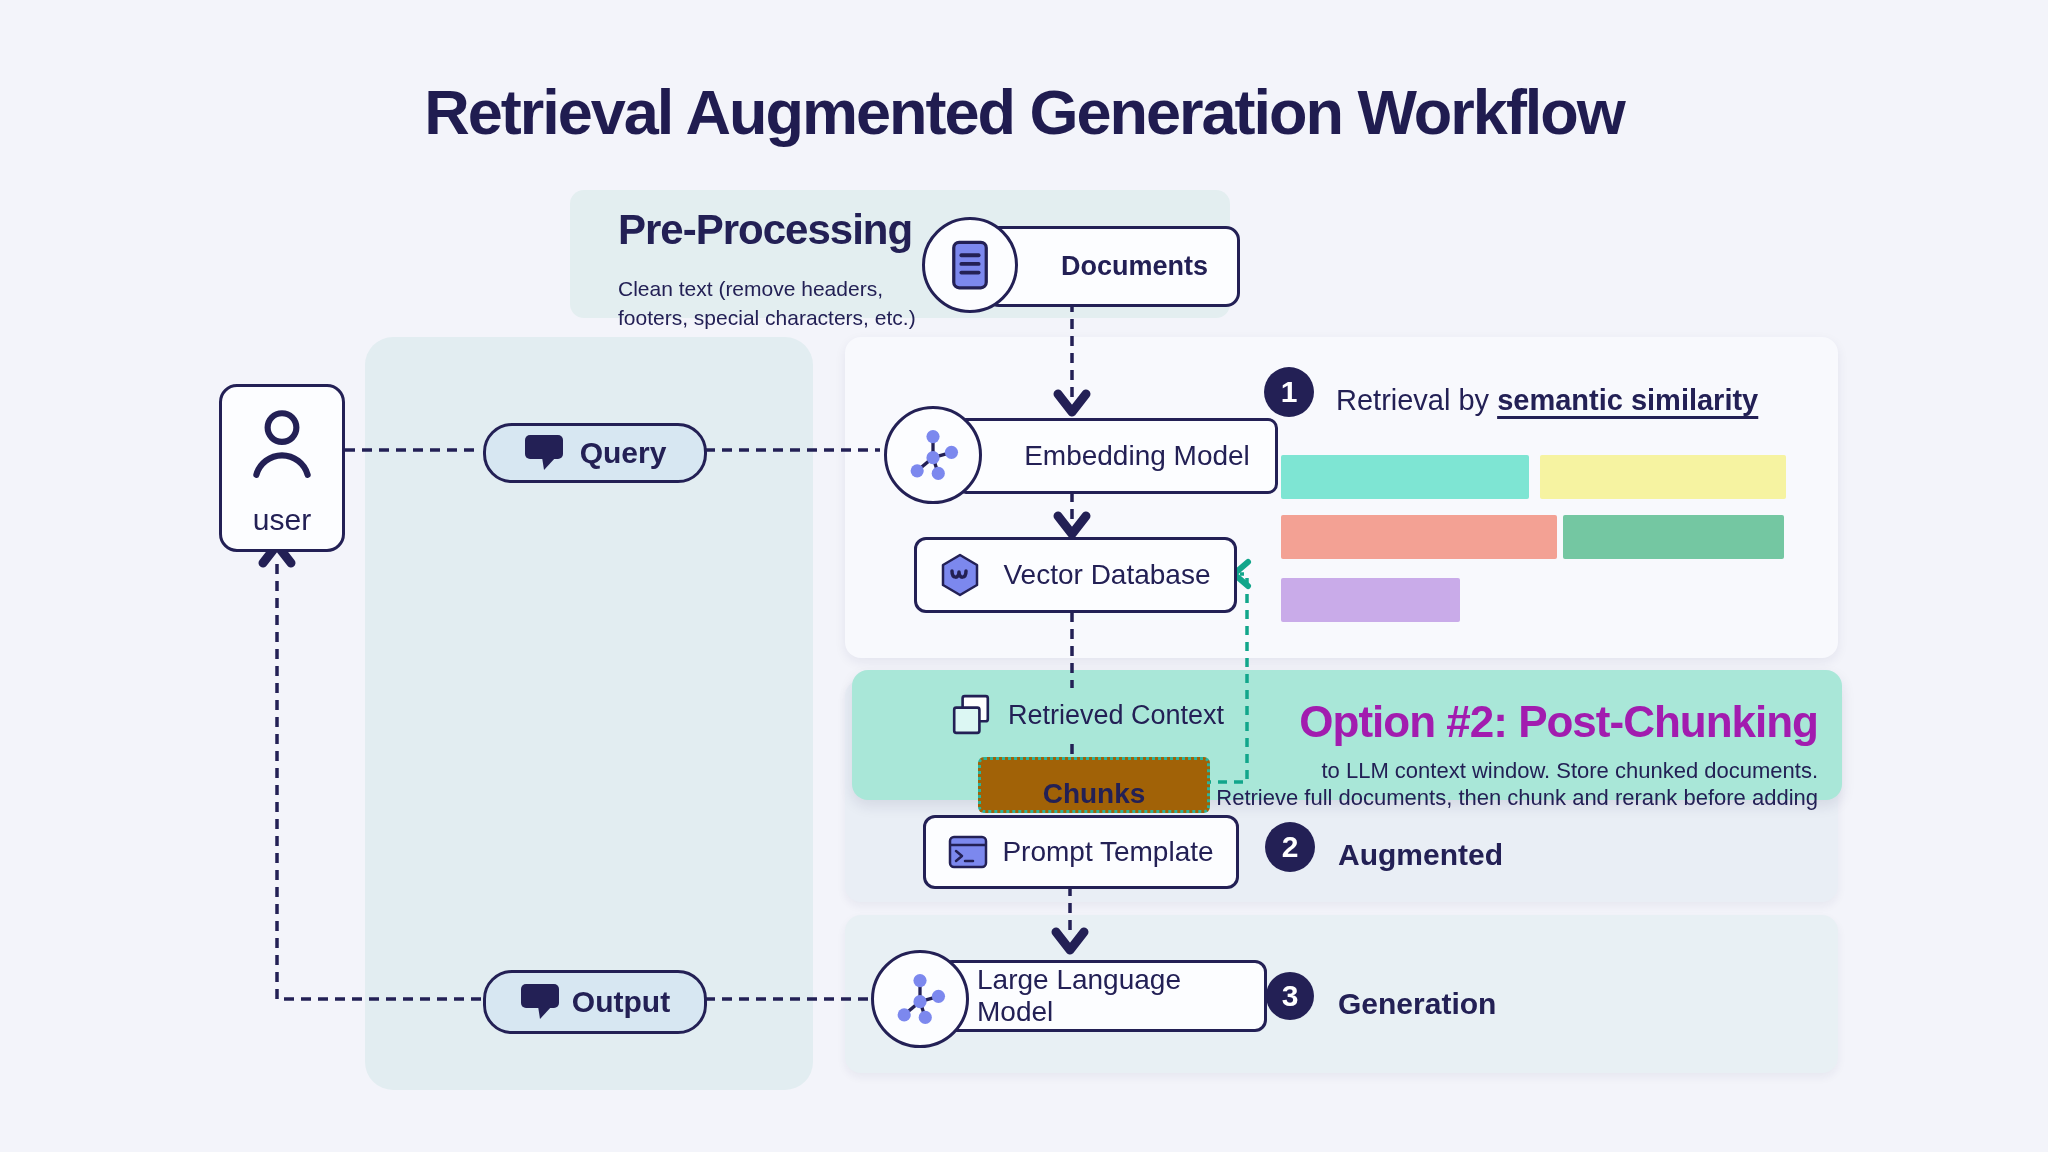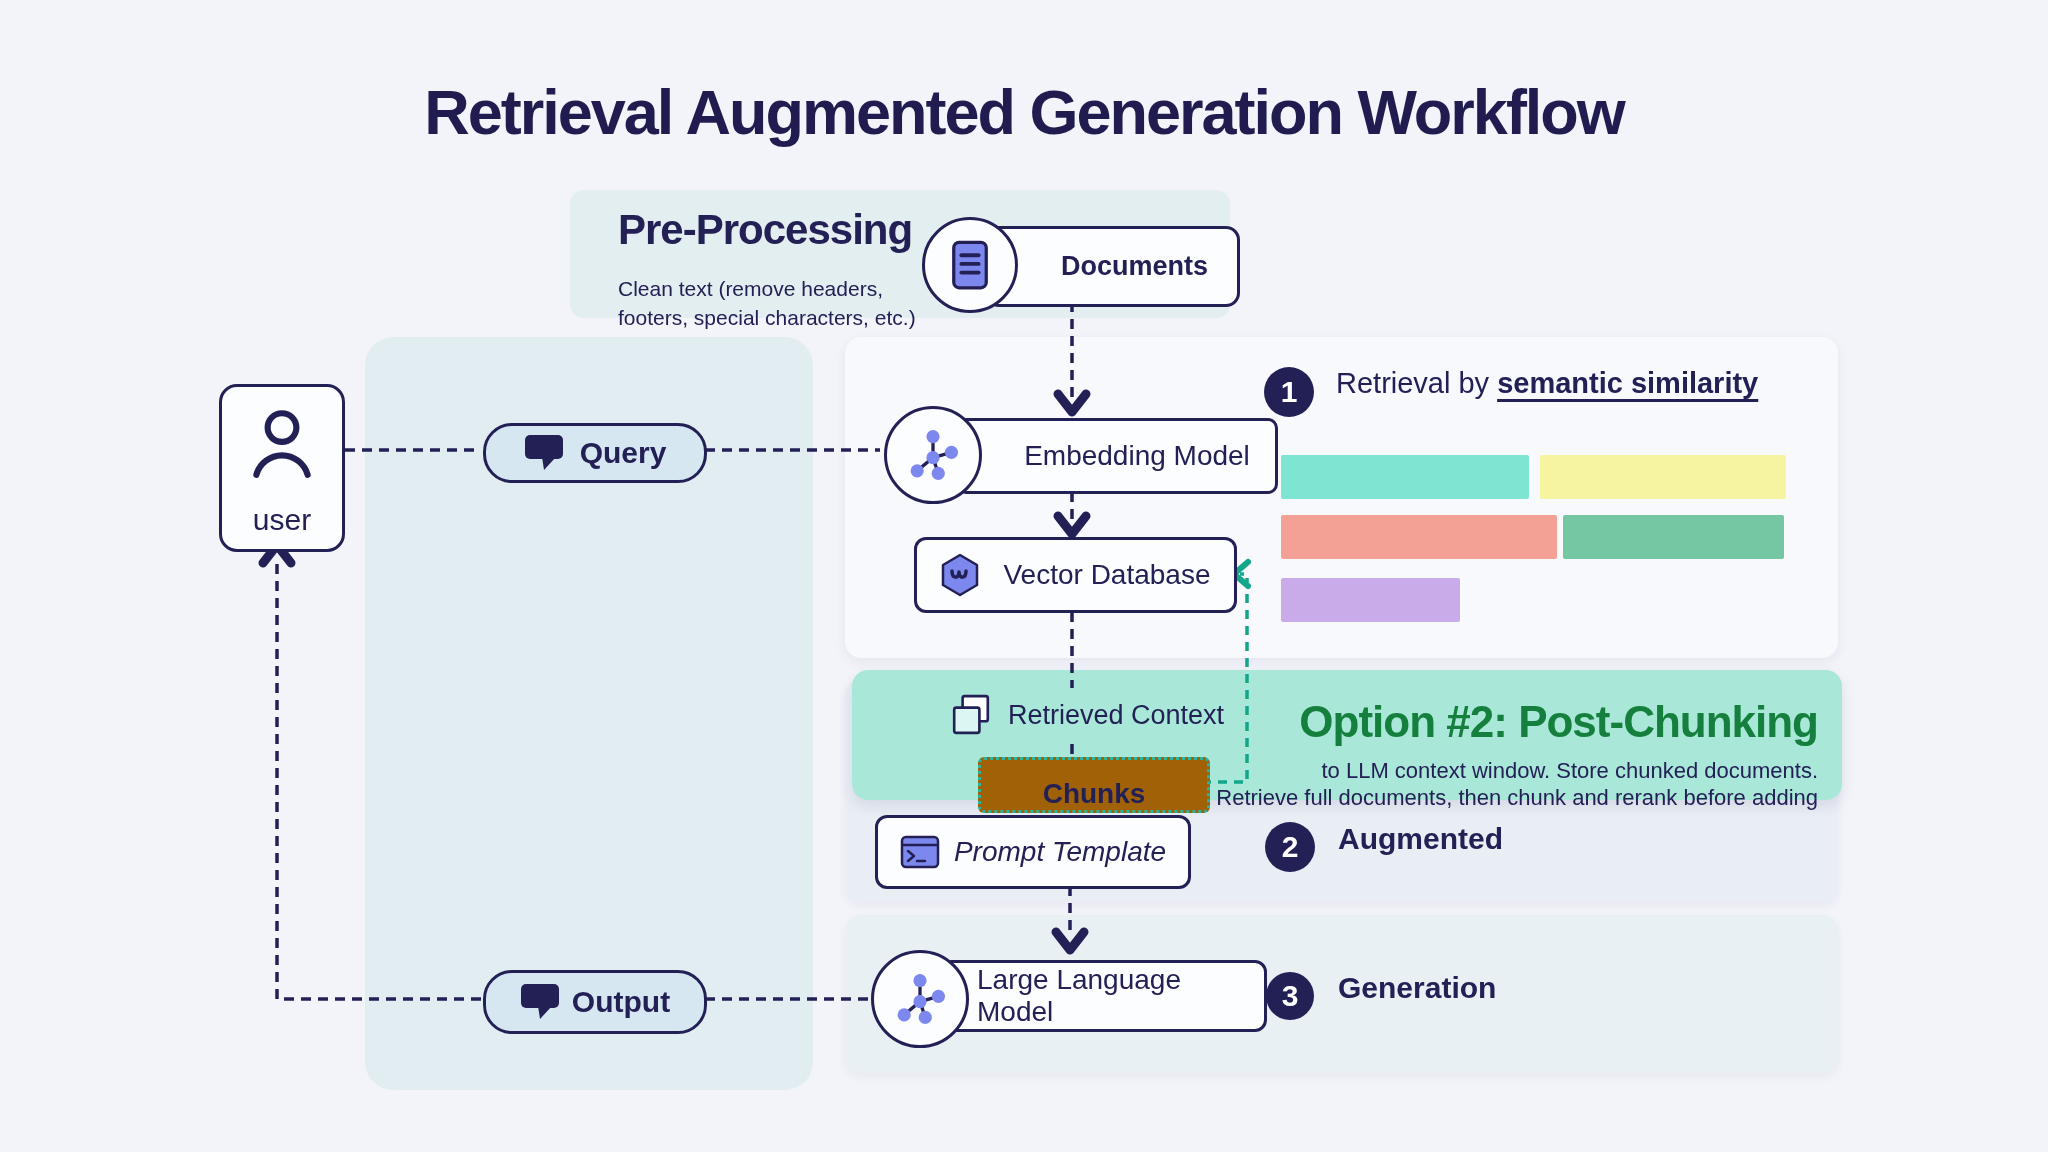--- a/index.html
+++ b/index.html
@@ -17,28 +17,28 @@
   .pre-title{position:absolute;left:618px;top:206px;font-size:42px;font-weight:700;letter-spacing:-1px;}
   .pre-desc{position:absolute;left:618px;top:274px;font-size:21px;line-height:29px;font-weight:400;}
   .node-rect{position:absolute;background:#fcfdff;border:3px solid #232055;border-radius:12px;
       display:flex;align-items:center;justify-content:center;font-size:28px;color:#232055;z-index:10;gap:14px;}
   .node-circle{position:absolute;background:#fcfdff;border:3.5px solid #232055;border-radius:50%;
       display:flex;align-items:center;justify-content:center;z-index:11;}
   .pill{position:absolute;background:#d7e7f2;border:3px solid #232055;border-radius:29px;
       display:flex;align-items:center;justify-content:center;gap:12px;font-size:30px;font-weight:700;z-index:10;}
   .badge{position:absolute;background:#232055;border-radius:50%;color:#ffffff;
       display:flex;align-items:center;justify-content:center;font-size:30px;font-weight:700;z-index:10;}
-  .step-label{position:absolute;font-size:29px;color:#232055;display:flex;align-items:flex-start;z-index:10;}
+  .step-label{position:absolute;font-size:29px;color:#232055;display:flex;align-items:flex-end;z-index:10;}
   .step-label .emph{font-weight:700;text-decoration:underline;text-decoration-thickness:2.5px;text-underline-offset:6px;margin-left:8px;}
   .step-label.bold{font-weight:700;font-size:30px;}
   .bar-row{position:absolute;display:flex;gap:11px;height:44px;z-index:6;}
   .bar-row.r2{gap:6px;}
   .sim-bar{height:44px;border-radius:2px;}
   .opt2{position:absolute;left:1150px;top:697px;width:668px;text-align:right;z-index:6;}
-  .opt2-title{font-size:44px;font-weight:700;letter-spacing:-1px;color:#15803d;}
+  .opt2-title{font-size:44px;font-weight:700;letter-spacing:-1px;color:#a21caf;}
   .opt2-desc{margin-top:10px;font-size:22px;line-height:27px;color:#232055;}
   .chunks-box{position:absolute;left:978px;top:757px;width:226px;height:50px;background:#a16207;
       border:3px dotted #2bb39b;border-radius:6px;display:flex;align-items:flex-end;justify-content:center;
       font-size:28px;font-weight:700;z-index:12;}
   .rc-row{position:absolute;left:950px;top:694px;display:flex;align-items:center;gap:16px;font-size:27px;z-index:6;}
   .user-box{position:absolute;left:219px;top:384px;width:120px;height:150px;background:#fcfdff;
       border:3px solid #232055;border-radius:18px;display:flex;flex-direction:column;align-items:center;
       justify-content:flex-end;padding-bottom:12px;font-size:30px;z-index:10;}
   .user-box svg{position:absolute;top:18px;}
   svg.overlay{position:absolute;left:0;top:0;z-index:5;}
@@ -187,21 +187,21 @@
     <div class="opt2-title">Option #2: Post-Chunking</div>
     <div class="opt2-desc">
       <div>to LLM context window. Store chunked documents.</div>
       <div>Retrieve full documents, then chunk and rerank before adding</div>
     </div>
   </div>
   <div class="chunks-box">
     <span>Chunks</span>
   </div>
 
-  <div class="node-rect" style="left:875px;top:815px;width:310px;height:68px;font-style:italic;">
+  <div class="node-rect" style="left:923px;top:815px;width:310px;height:68px;">
     <svg class="icon" width="40" height="34" viewBox="0 0 40 34">
       <rect x="2" y="2" width="36" height="30" rx="4" fill="#7c88ee" stroke="#232055" stroke-width="2.5"></rect>
       <line x1="2" y1="10" x2="38" y2="10" stroke="#232055" stroke-width="2.5"></line>
       <path d="M8,16 L14,21 L8,26" fill="none" stroke="#232055" stroke-width="2.5" stroke-linecap="round" stroke-linejoin="round"></path>
       <line x1="17" y1="26" x2="25" y2="26" stroke="#232055" stroke-width="2.5" stroke-linecap="round"></line>
     </svg>
     <span>Prompt Template</span>
   </div>
 
   <div class="badge" style="left:1265px;top:822px;width:50px;height:50px;">

